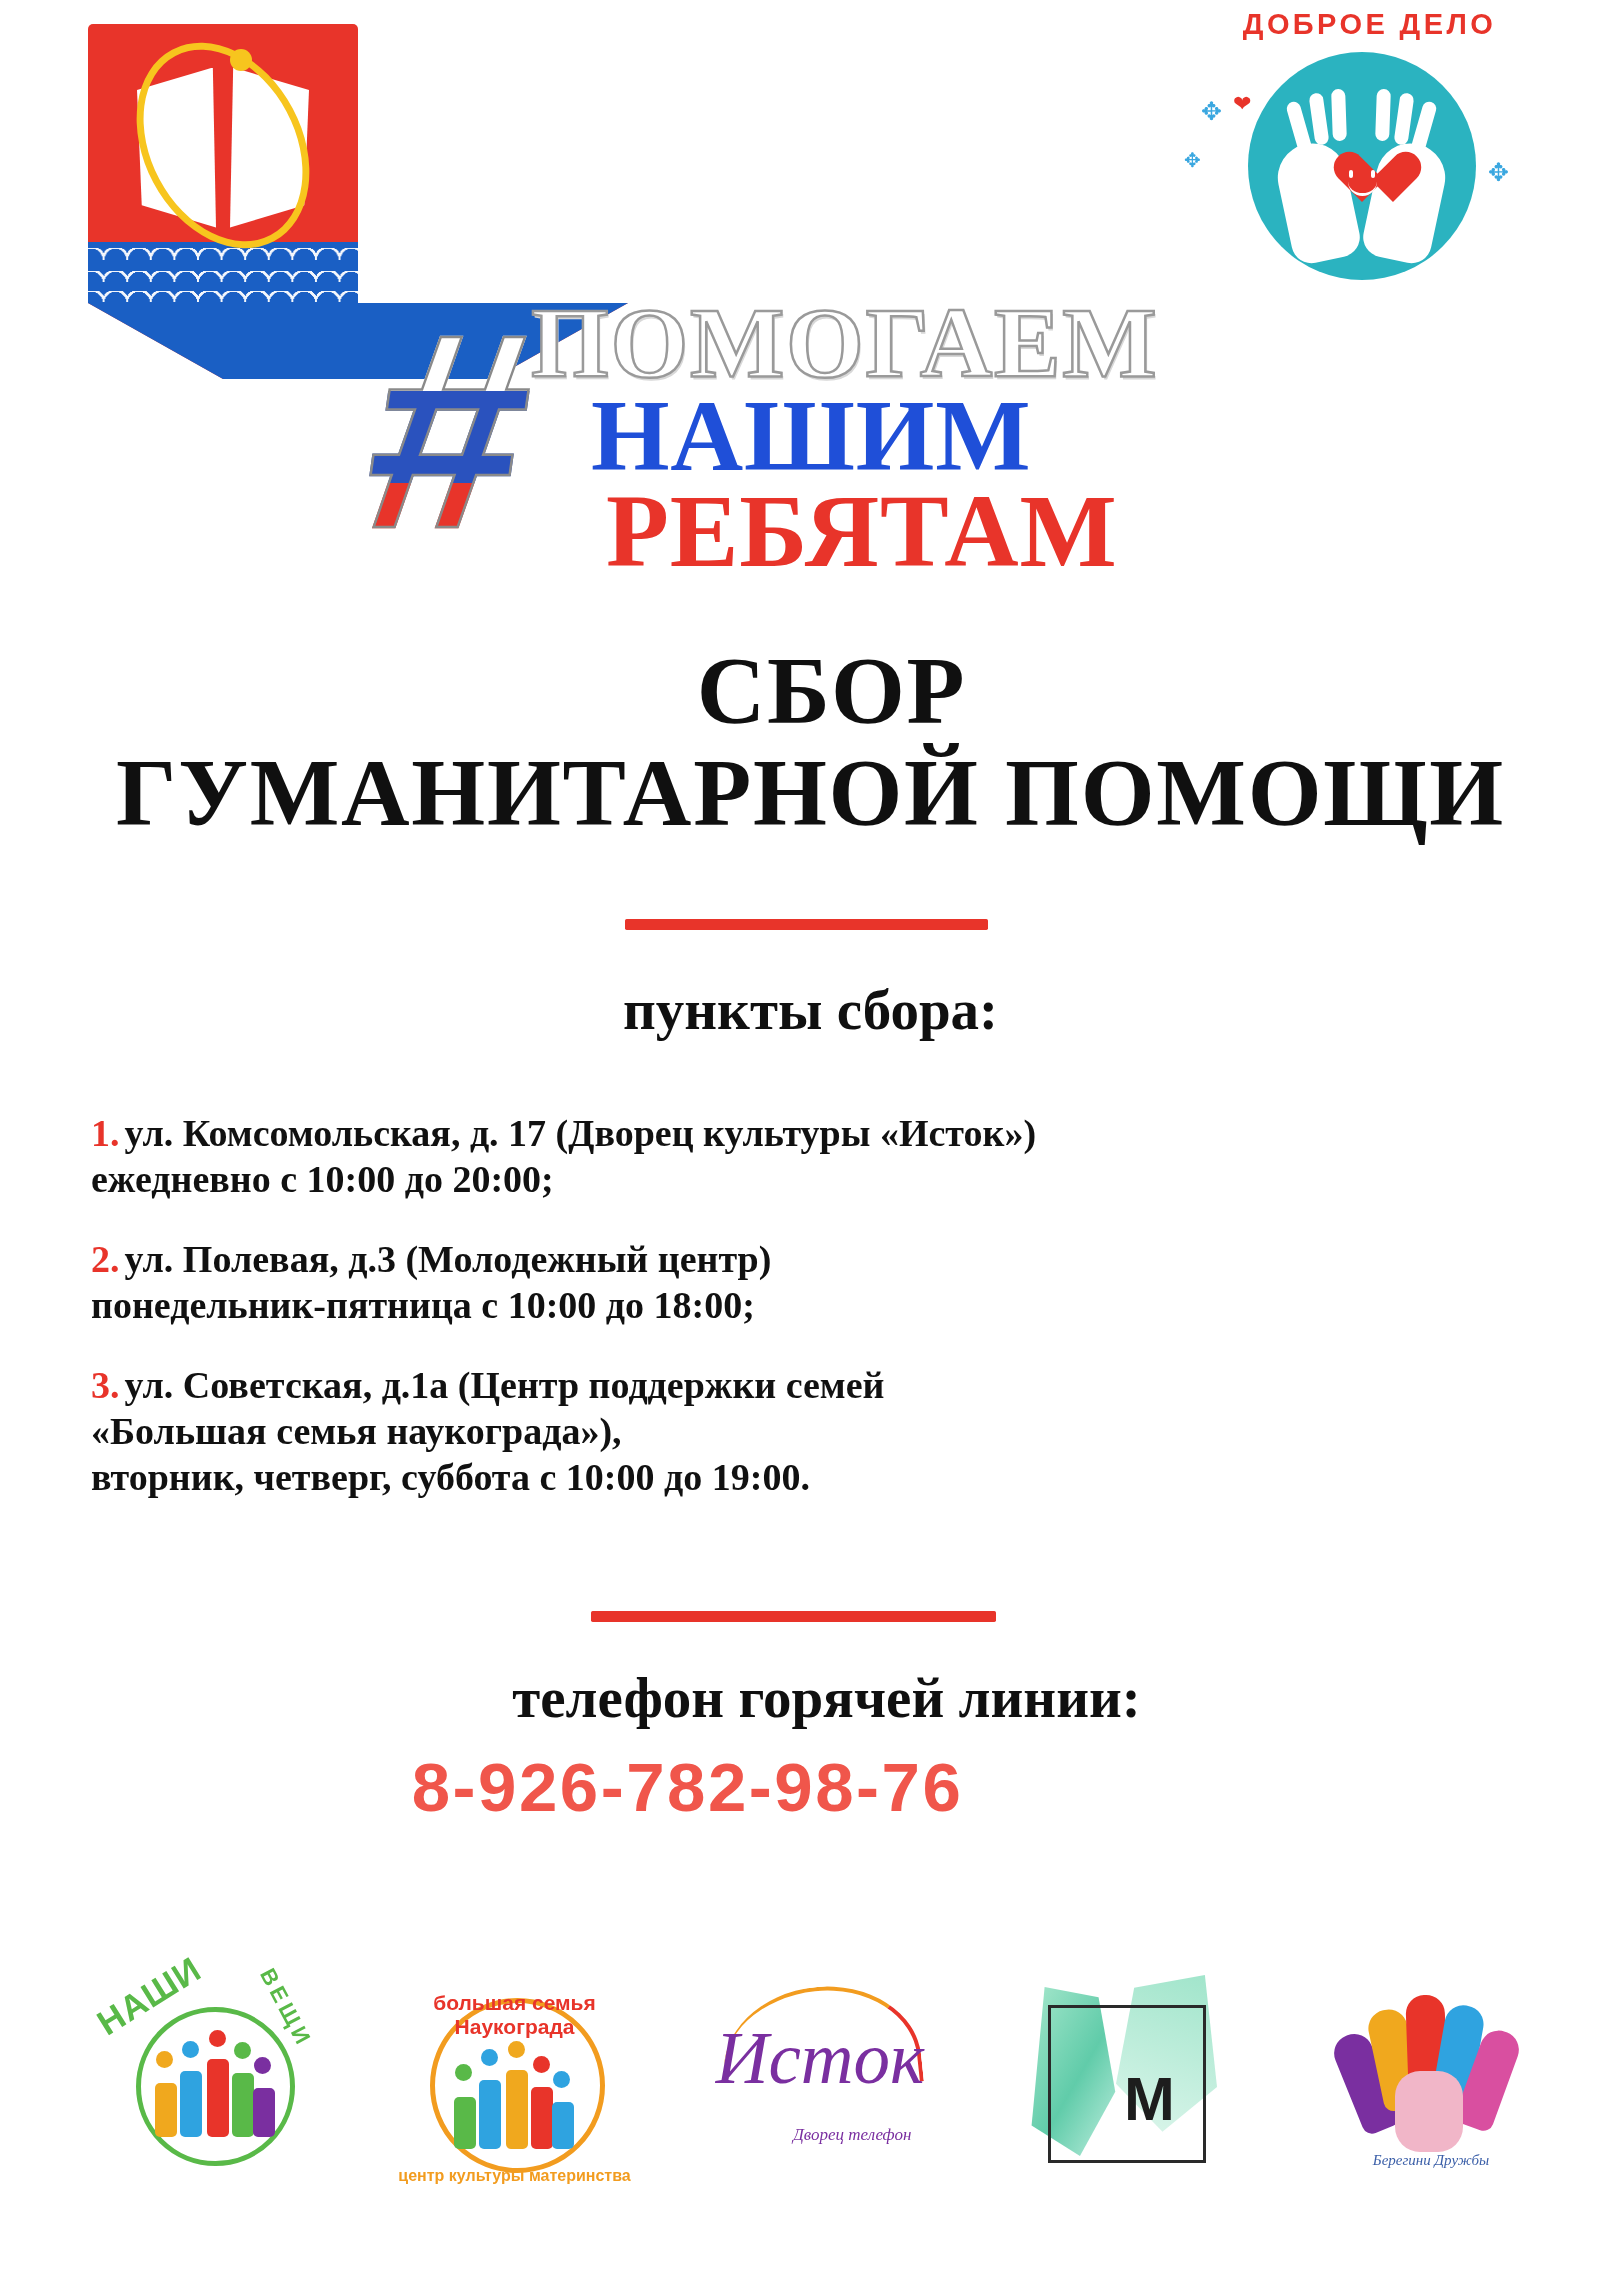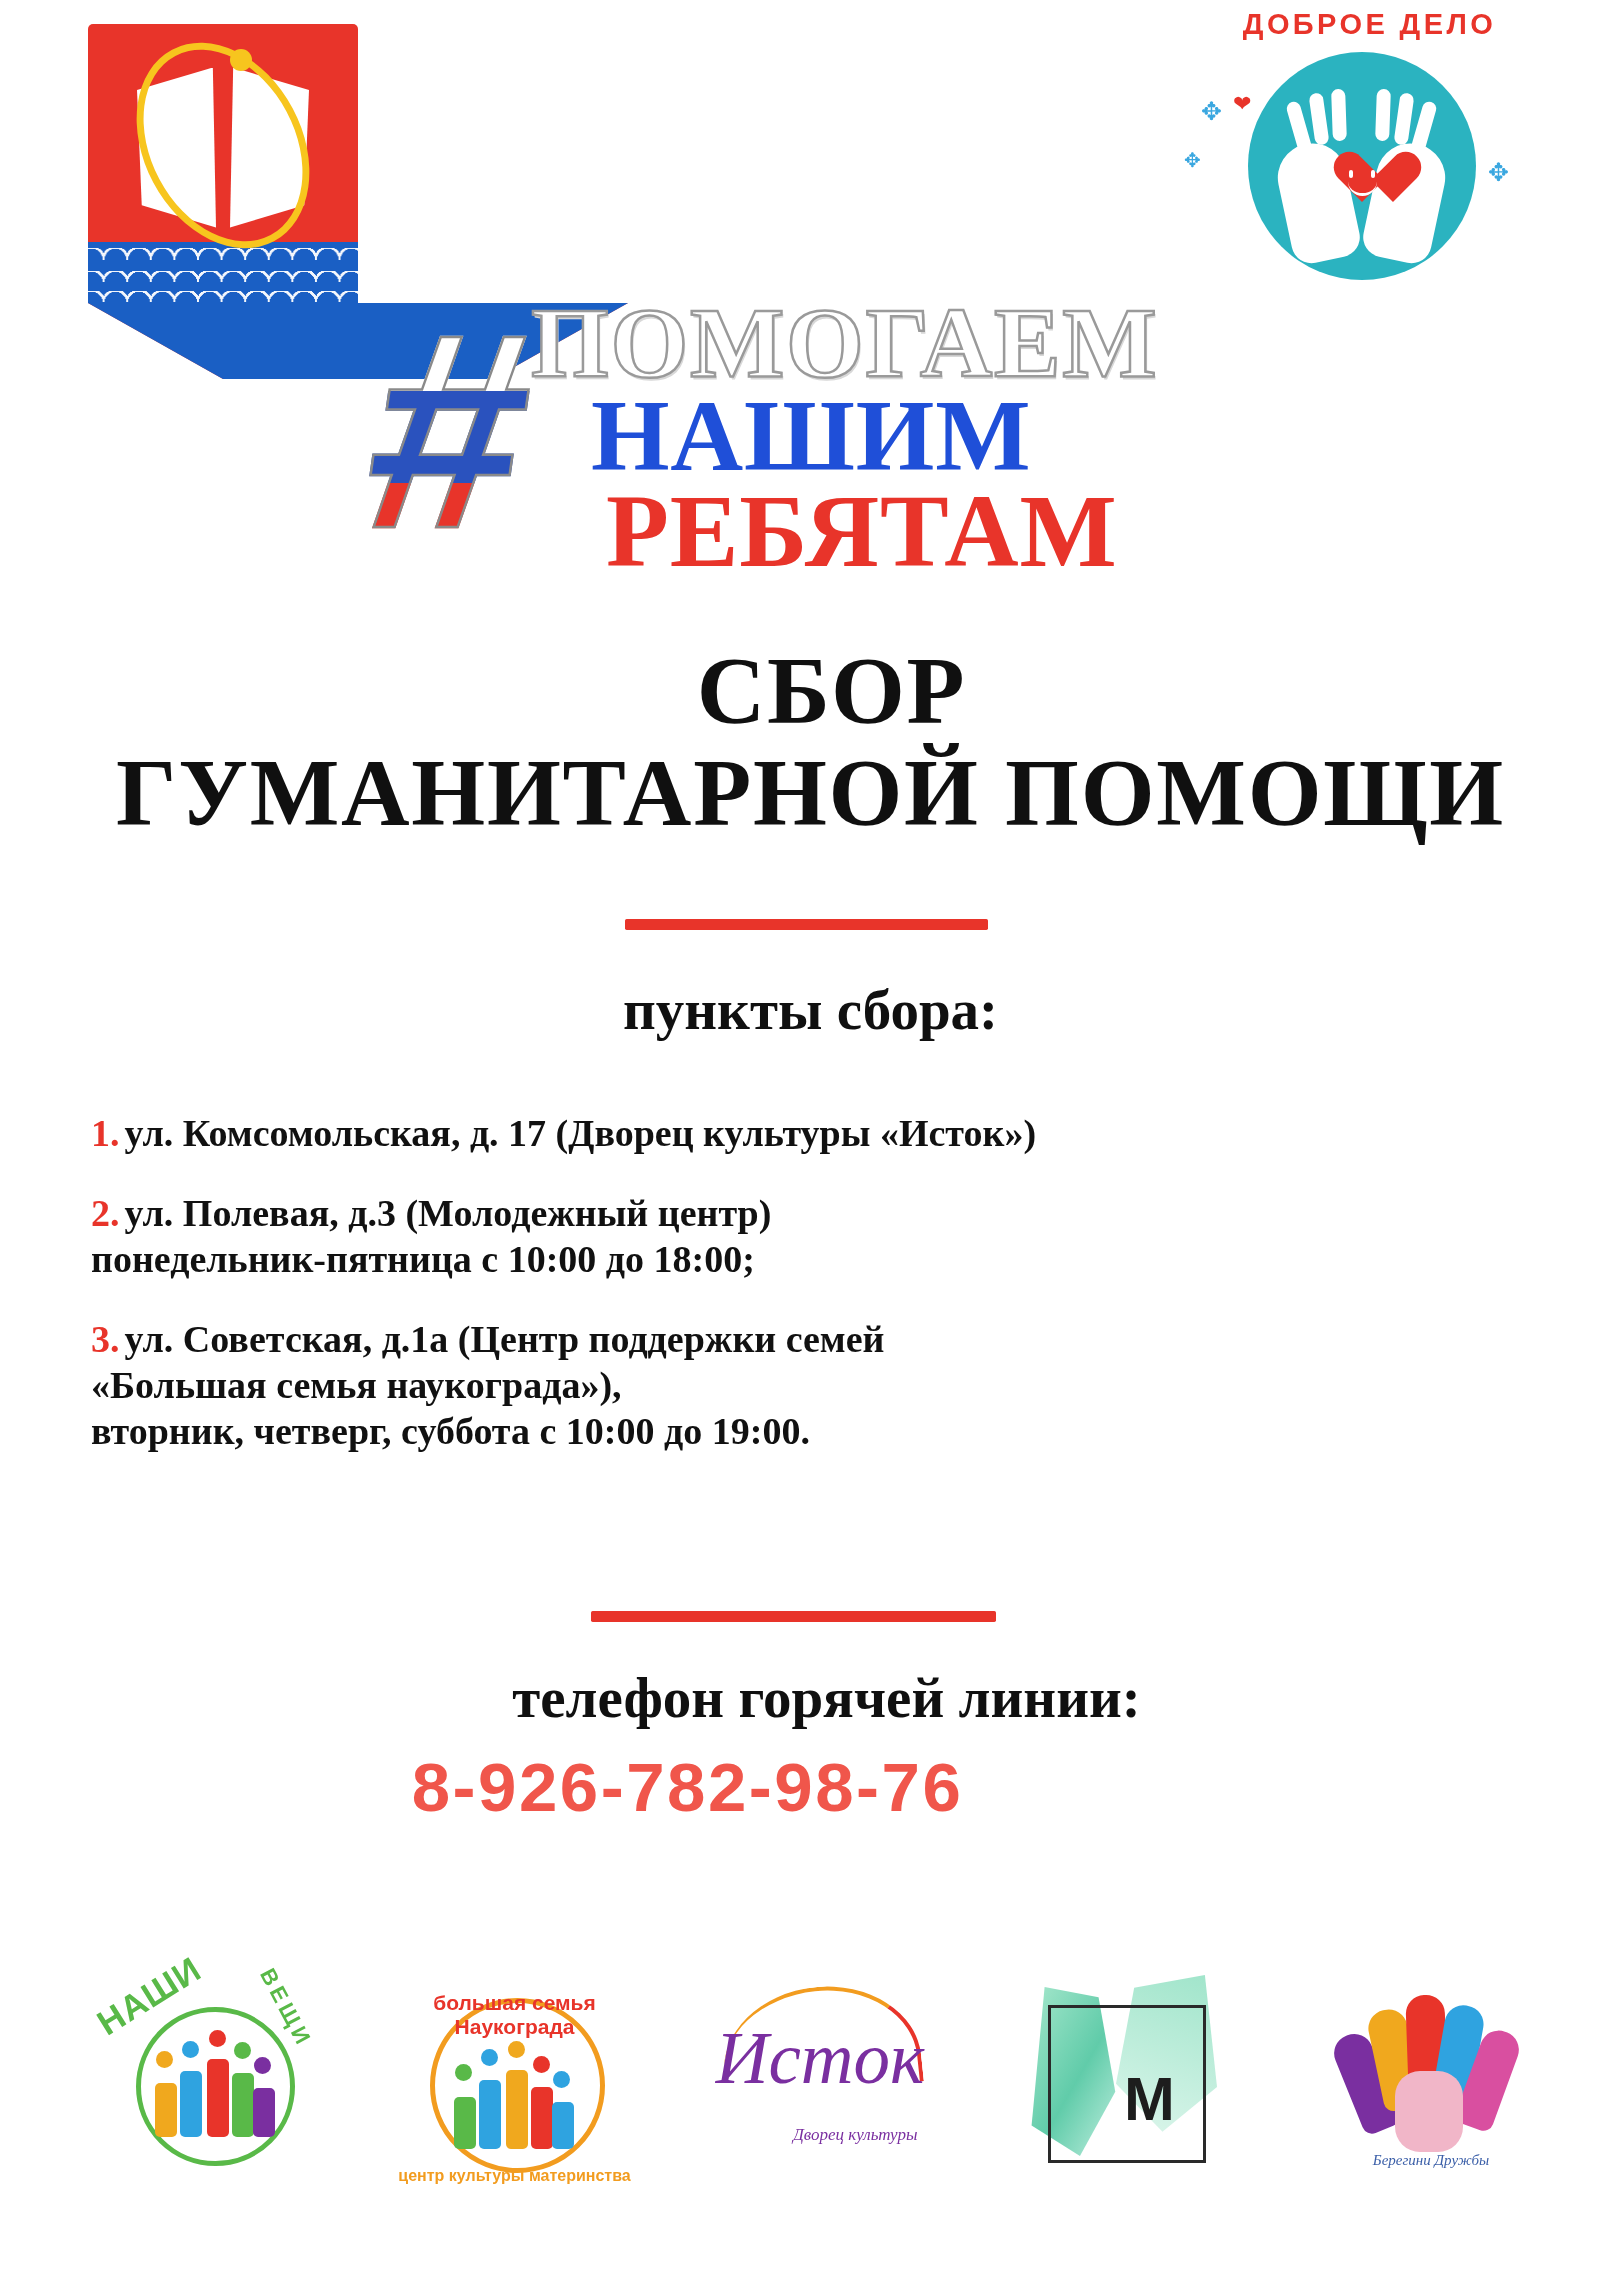--- a/index.html
+++ b/index.html
@@ -569,20 +569,21 @@
 </div>
 
 <div class="divider top"></div>
 
 <div class="section-heading points">пункты сбора:</div>
 
 <div class="points-list">
 
   <div class="point-item">
     <span class="point-num">1.</span><span>ул. Комсомольская, д. 17 (Дворец культуры «Исток»)</span>
+    <span class="point-line">ежедневно с 10:00 до 20:00;</span>
   </div>
 
   <div class="point-item">
     <span class="point-num">2.</span><span>ул. Полевая, д.3 (Молодежный центр)</span>
     <span class="point-line">понедельник-пятница с 10:00 до 18:00;</span>
   </div>
 
   <div class="point-item">
     <span class="point-num">3.</span><span>ул. Советская, д.1а (Центр поддержки семей</span>
     <span class="point-line">«Большая семья наукограда»),</span>
@@ -630,21 +631,21 @@
       <div class="p-head" style="left:81px; top:17px; background:#e8342a;"></div>
       <div class="p-person" style="left:79px; height:62px; background:#e8342a;"></div>
       <div class="p-head" style="left:101px;top:32px; background:#2fa3e0;"></div>
       <div class="p-person" style="left:100px;height:47px; background:#2fa3e0;"></div>
     </div>
   </div>
 
   <div class="partner">
     <div class="p3-swirl"></div>
     <div class="p3-text">Исток</div>
-    <div class="p3-sub">Дворец культуры</div>
+    <div class="p3-sub">Дворец телефон</div>
   </div>
 
   <div class="partner">
     <div class="p4-brush"></div>
     <div class="p4-brush2"></div>
     <div class="p4-frame"></div>
     <div class="p4-letter">М</div>
   </div>
 
   <div class="partner">

